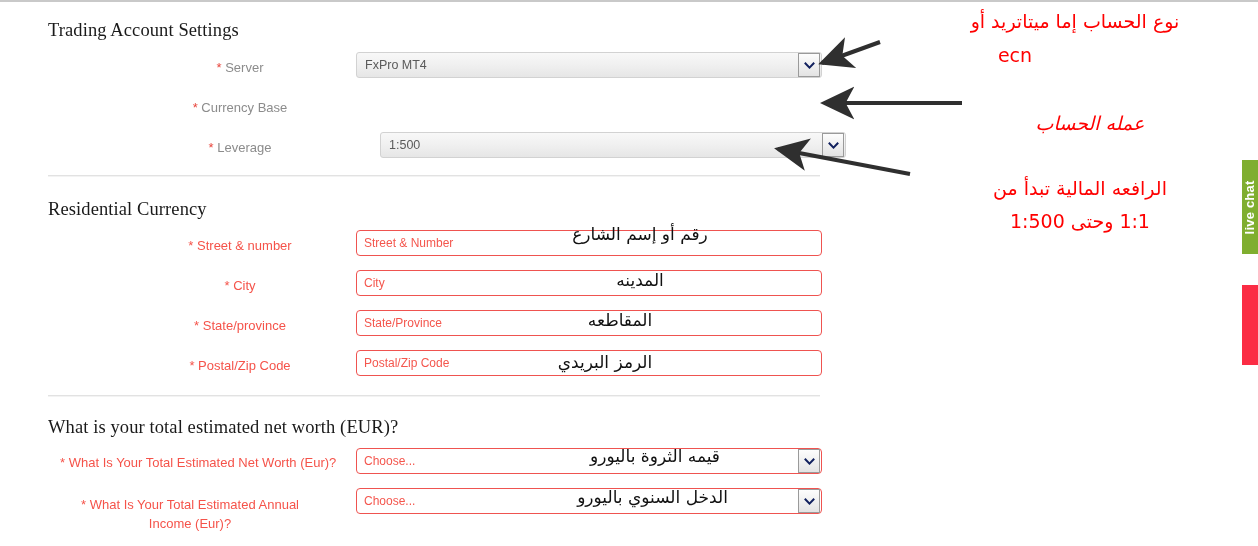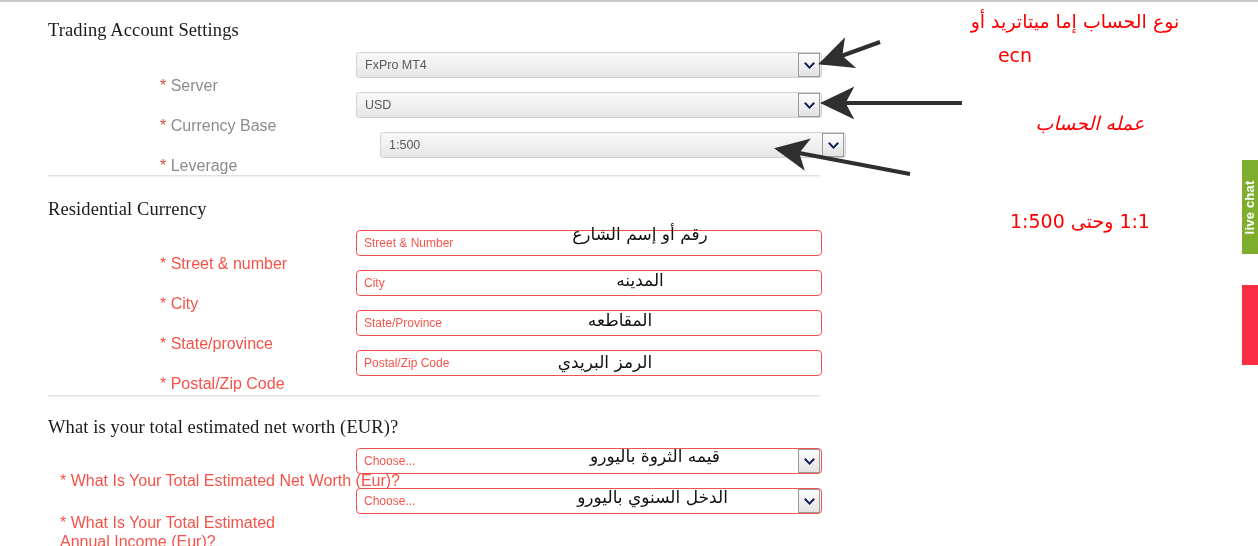--- a/index.html
+++ b/index.html
@@ -45,26 +45,25 @@
     left: 48px;
     width: 772px;
     height: 1px;
     background: #e2e2e2;
     border-bottom: 1px solid #f3f3f3;
   }
 
   
   .field-label {
     position: absolute;
-    font-size: 16px;
+    font-size: 13px;
     color: #8c8c8c;
-    text-align: left;
+    text-align: center;
     white-space: nowrap;
     line-height: 16px;
-    margin-top: 18px;
   }
   .field-label .star { color: #e8453c; }
   .field-label.req {
     color: #f5534a;
   }
   .field-label.req .star { color: #f5534a; }
   .field-label.wrap {
     white-space: normal;
     width: 260px;
     line-height: 19px;
@@ -234,28 +233,20 @@
       <svg class="chev" viewBox="0 0 11 7">
           <path d="M0.8 0.8 L5.5 5.6 L10.2 0.8" fill="none" stroke="#11205e" stroke-width="2"></path>
         </svg>
     </span>
   </div>
 
   <div class="field-label" style="left:160px; top:100px; width:160px;">
     <span class="star">*</span>
     <span>Currency Base</span>
   </div>
-  <div class="sel-gray" style="left:356px; top:92px;">
-    <span class="sel-text">USD</span>
-    <span class="sel-btn">
-      <svg class="chev" viewBox="0 0 11 7">
-          <path d="M0.8 0.8 L5.5 5.6 L10.2 0.8" fill="none" stroke="#11205e" stroke-width="2"></path>
-        </svg>
-    </span>
-  </div>
 
   <div class="field-label" style="left:160px; top:140px; width:160px;">
     <span class="star">*</span>
     <span>Leverage</span>
   </div>
   <div class="sel-gray" style="left:356px; top:132px;margin-left:24px;">
     <span class="sel-text">1:500</span>
     <span class="sel-btn">
       <svg class="chev" viewBox="0 0 11 7">
           <path d="M0.8 0.8 L5.5 5.6 L10.2 0.8" fill="none" stroke="#11205e" stroke-width="2"></path>
@@ -327,20 +318,21 @@
           <path d="M0.8 0.8 L5.5 5.6 L10.2 0.8" fill="none" stroke="#11205e" stroke-width="2"></path>
         </svg>
     </span>
   </div>
 
   <div class="anno-red" style="left:900px; top:8px; width:350px;">نوع الحساب إما ميتاتريد أو</div>
   <div class="anno-red lat" style="left:900px; top:42px; width:230px;">ecn</div>
 
   <div class="anno-red" style="left:975px; top:110px; width:230px;font-style:italic;">عمله الحساب</div>
 
+  <div class="anno-red" style="left:935px; top:175px; width:290px;">الرافعه المالية تبدأ من</div>
   <div class="anno-red" style="left:935px; top:208px; width:290px;">1:1 وحتى 1:500</div>
 
   <div class="anno-black" style="left:560px; top:270px; width:160px; text-align:center;">المدينه</div>
   <div class="anno-black" style="left:540px; top:224px; width:200px; text-align:center;">رقم أو إسم الشارع</div>
   <div class="anno-black" style="left:540px; top:310px; width:160px; text-align:center;">المقاطعه</div>
   <div class="anno-black" style="left:510px; top:352px; width:190px; text-align:center;">الرمز البريدي</div>
   <div class="anno-black" style="left:555px; top:446px; width:200px; text-align:center;">قيمه الثروة باليورو</div>
   <div class="anno-black" style="left:545px; top:487px; width:215px; text-align:center;">الدخل السنوي باليورو</div>
 
   <svg class="arrow-layer" viewBox="0 0 1258 546" xmlns="http://www.w3.org/2000/svg">

